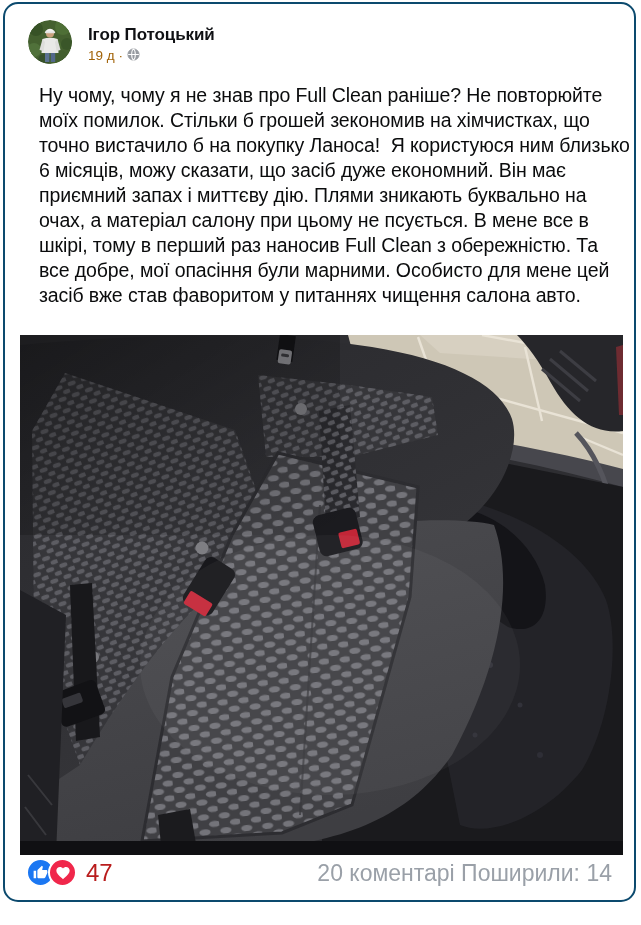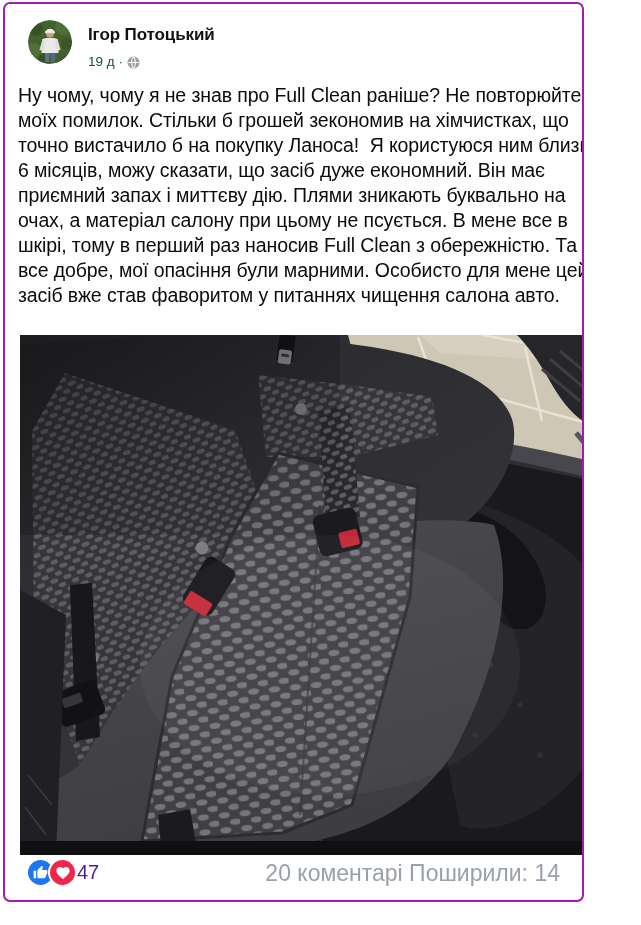--- a/index.html
+++ b/index.html
@@ -1,34 +1,34 @@
 <!DOCTYPE html>
 <html><head>
 <meta charset="utf-8">
 <style>
   html,body{margin:0;padding:0;background:#ffffff;}
   body{font-family:"Liberation Sans","DejaVu Sans",sans-serif;-webkit-font-smoothing:antialiased;}
   .stage{position:relative;width:641px;height:925px;background:#fff;overflow:hidden;}
-  .card{position:absolute;left:3px;top:2px;width:581px;height:900px;background:#fff;
-        border:2px solid #a21caf;border-radius:7px;box-sizing:border-box;overflow:hidden;}
+  .card{position:absolute;left:3px;top:2px;width:633px;height:900px;background:#fff;
+        border:2px solid #0c4a6e;border-radius:15px;box-sizing:border-box;overflow:hidden;}
   .avatar{position:absolute;left:23px;top:16px;width:44px;height:44px;border-radius:50%;overflow:hidden;display:block;}
   .author{position:absolute;left:83px;top:21px;font-size:17px;font-weight:bold;color:#101114;letter-spacing:-0.1px;}
-  .timerow{position:absolute;left:83px;top:50px;display:flex;align-items:flex-end;gap:4px;
-           font-size:13.5px;color:#14532d;}
+  .timerow{position:absolute;left:83px;top:44px;display:flex;align-items:flex-start;gap:4px;
+           font-size:13.5px;color:#a16207;}
   .globe{display:inline-block;width:13px;height:13px;}
-  .body-text{position:absolute;left:13px;top:79px;width:592px;font-size:19.5px;line-height:25px;
+  .body-text{position:absolute;left:34px;top:79px;width:592px;font-size:19.5px;line-height:25px;
              color:#0b0c0d;white-space:pre-wrap;letter-spacing:-0.1px;}
   .photo{position:absolute;left:15px;top:331px;width:603px;height:520px;display:block;}
   .reactions{position:absolute;left:21px;top:854px;display:flex;align-items:center;}
   .rxn{width:29px;height:29px;border-radius:50%;border:2px solid #fff;box-sizing:border-box;
        display:flex;align-items:center;justify-content:center;}
   .rxn.like{background:#1b77f2;z-index:1;}
   .rxn.love{background:#f0274b;margin-left:-7px;z-index:2;}
   .rxn svg{display:block;}
-  .rxn-count{font-size:20px;color:#4c1d95;}
+  .rxn-count{margin-left:9px;font-size:24px;color:#b91c1c;}
   .meta-counts{position:absolute;right:22px;top:856px;font-size:23px;color:#9aa0a8;}
 </style>
 </head>
 <body>
 
 <div class="stage">
   <div class="card">
 
     <svg class="avatar" viewBox="0 0 44 44">
       <defs>

